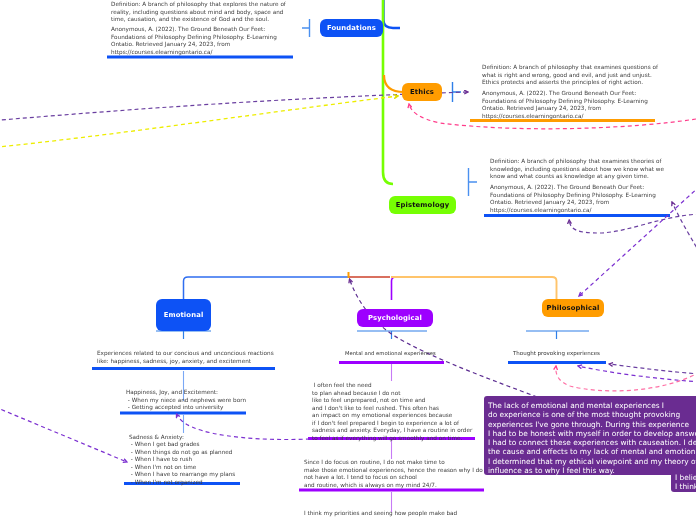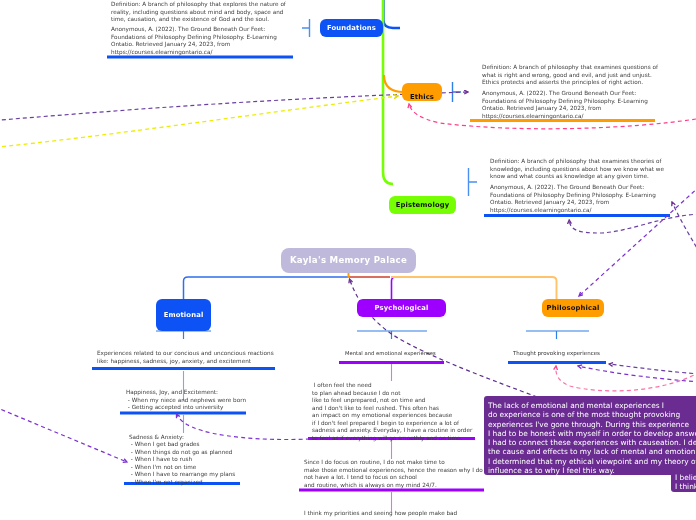--- a/index.html
+++ b/index.html
@@ -100,36 +100,32 @@
       <path d="M700,382 C660,379 615,374 578,366" stroke="#7b2fd0" stroke-width="1.2" stroke-dasharray="4 3.2" marker-end="url(#arrV)"></path>
       <path d="M700,374 C672,372 640,368 609,364" stroke="#6a3fa0" stroke-width="1.2" stroke-dasharray="4 3" marker-end="url(#arrP)"></path>
 
       <path d="M700,372 C660,394 600,394 570,386 C559,382 555,375 556,366" stroke="#ff6fa5" stroke-width="1.2" stroke-dasharray="4 3.2" marker-end="url(#arrK)"></path>
     </g>
   </svg>
 
   <div class="node" id="n-meta" style="left:320px;top:19px;width:63px;height:18px;background:#0d52f5;color:#fff;">
     <span>Foundations</span>
   </div>
-  <div class="node" id="n-eth" style="left:402px;top:83px;width:40px;height:18px;background:#ff9c00;color:#111;align-items:flex-end;">
+  <div class="node" id="n-eth" style="left:402px;top:83px;width:40px;height:18px;background:#ff9c00;color:#111;">
     <span>Ethics</span>
   </div>
   <div class="node" id="n-epi" style="left:389px;top:177px;width:67px;height:18px;background:#76ff03;color:#111;margin-top:19px;">
     <span>Epistemology</span>
   </div>
 
-  <div class="node" id="n-center" style="left:281px;top:248px;width:135px;height:25px;background:#bfbadb;color:#fff;
-              font-size:8.6px;border-radius:8px;letter-spacing:.3px;">
-    <span>Kayla's Memory Palace</span>
-  </div>
 
   <div class="node" id="n-emo" style="left:156px;top:299px;width:55px;height:32px;background:#0d52f5;color:#fff;">
     <span>Emotional</span>
   </div>
-  <div class="node" id="n-psy" style="left:357px;top:299px;width:89px;height:18px;background:#9d00ff;color:#fff;">
+  <div class="node" id="n-psy" style="left:357px;top:309px;width:76px;height:18px;background:#9d00ff;color:#fff;">
     <span>Psychological</span>
   </div>
   <div class="node" id="n-phi" style="left:542px;top:299px;width:62px;height:18px;background:#ff9c00;color:#111;">
     <span>Philosophical</span>
   </div>
 
   <div class="note" style="left:111px;top:1px;">Definition: A branch of philosophy that explores the nature of
 reality, including questions about mind and body, space and
 time, causation, and the existence of God and the soul.</div>
   <div class="note" style="left:111px;top:26px;">Anonymous, A. (2022). The Ground Beneath Our Feet:

